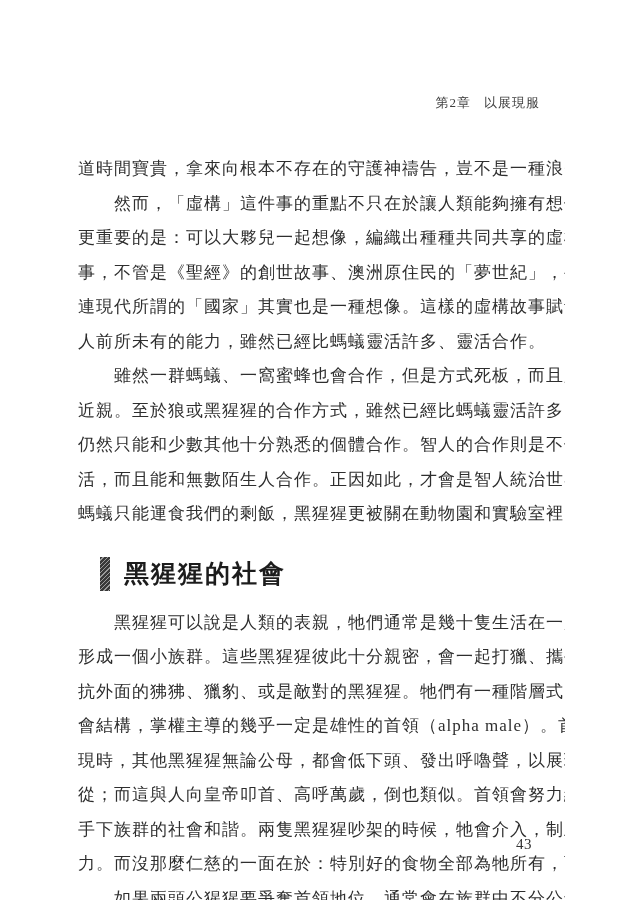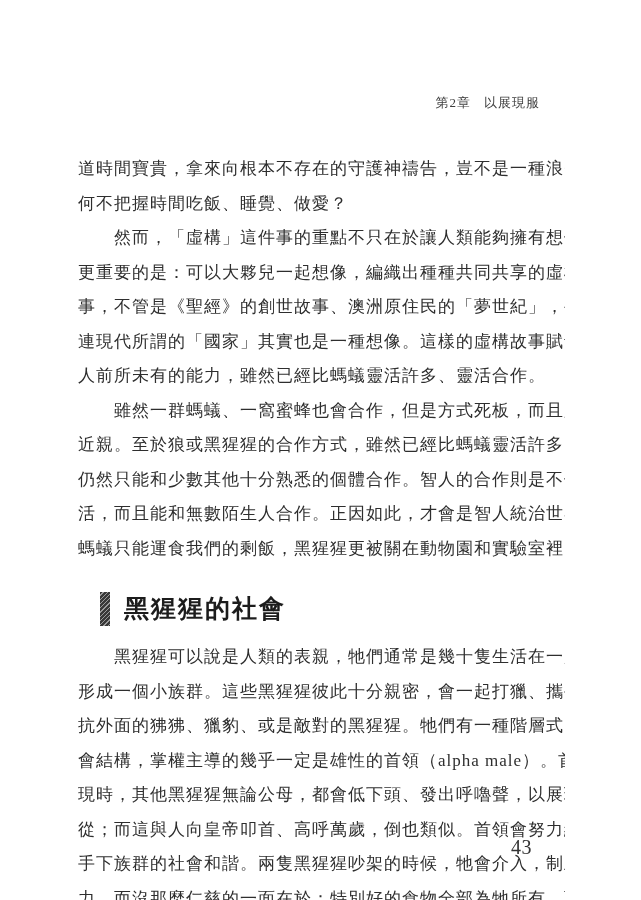--- a/index.html
+++ b/index.html
@@ -45,21 +45,21 @@
     white-space: nowrap;
     overflow: hidden;
     color: var(--text-color);
   }
   .line.indent { text-indent: 36px; }
   .section-heading {
     margin-top: 22px;
     margin-bottom: 20px;
     height: 40px;
     display: flex;
-    align-items: flex-start;
+    align-items: center;
     padding-left: 22px;
     gap: 14px;
   }
   .marker-bar {
     display: inline-block;
     width: 10px; height: 34px;
     background: repeating-linear-gradient(
       135deg,
       var(--bar-dark) 0px, var(--bar-dark) 2px,
       var(--bar-light) 2px, var(--bar-light) 3px
@@ -68,40 +68,39 @@
   .heading-text {
     font-size: 25px;
     font-weight: bold;
     color: var(--heading-color);
     letter-spacing: 2px;
     white-space: nowrap;
   }
   .page-number {
     position: absolute;
     top: 820px; right: 109px;
-    font-size: 20px;
+    font-size: 15px;
     color: #333333;
     letter-spacing: 0.5px;
   }
 </style>
 </head>
 <body>
 
 <div class="page">
 
   <div class="running-header">
     <span>第2章</span>
     <span>以展現服</span>
   </div>
 
   <div class="text-block">
     <div id="paras-before">
         <div class="para">
           <div class="line">道時間寶貴，拿來向根本不存在的守護神禱告，豈不是一種浪費？</div>
-          <div class="line">何不把握時間吃飯、睡覺、做愛？</div>
         </div>
         <div class="para">
           <div class="line indent">然而，「虛構」這件事的重點不只在於讓人類能夠擁有想像，</div>
           <div class="line">更重要的是：可以大夥兒一起想像，編織出種種共同共享的虛構故</div>
           <div class="line">事，不管是《聖經》的創世故事、澳洲原住民的「夢世紀」，甚至</div>
           <div class="line">連現代所謂的「國家」其實也是一種想像。這樣的虛構故事賦予智</div>
           <div class="line">人前所未有的能力，雖然已經比螞蟻靈活許多、靈活合作。</div>
         </div>
         <div class="para">
           <div class="line indent">雖然一群螞蟻、一窩蜜蜂也會合作，但是方式死板，而且只限</div>

